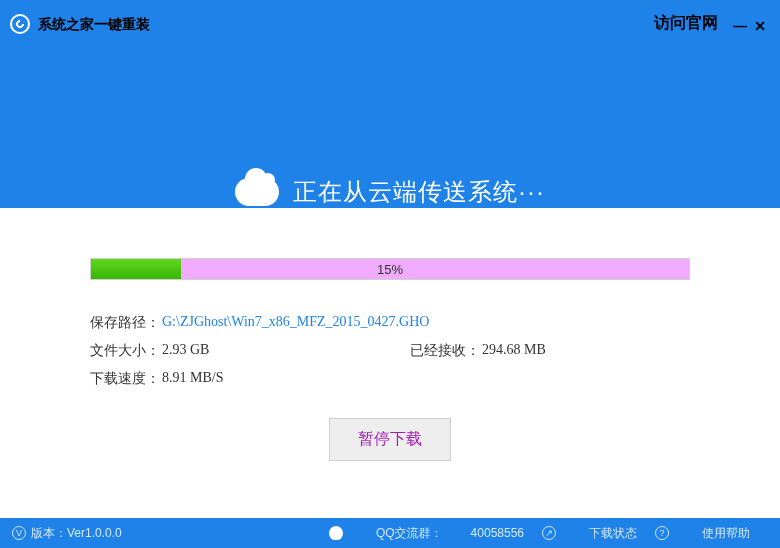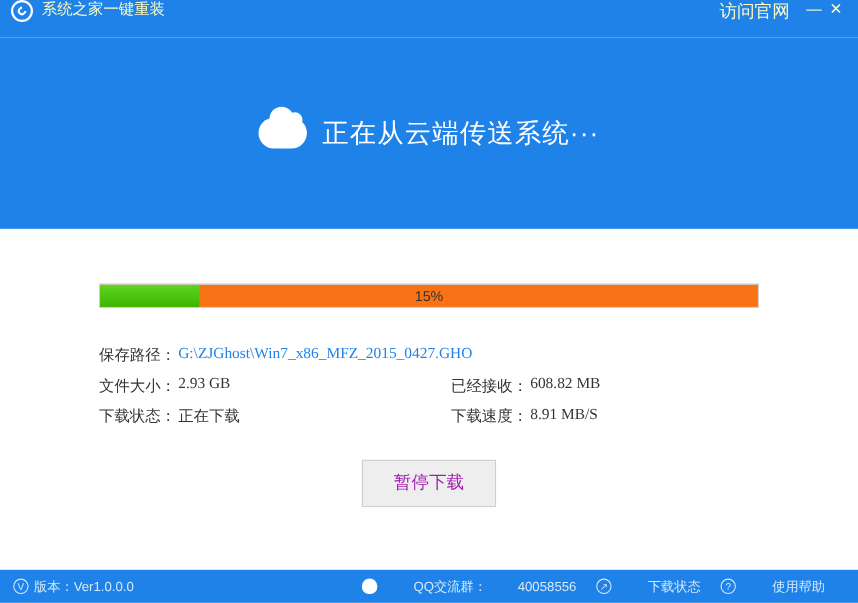--- a/index.html
+++ b/index.html
@@ -7,45 +7,46 @@
     width: 780px;
     height: 548px;
     font-family: "Microsoft YaHei", "SimSun", sans-serif;
     background: #fff;
     overflow: hidden;
   }
   .titlebar {
     height: 34px;
     background: #1e82e8;
     display: flex;
-    align-items: flex-start;
-    color: #fef9c3;
+    align-items: flex-end;
+    color: #000000;
     font-size: 14px;
     padding: 0 10px;
+    font-weight: bold;
   }
   .titlebar .logo {
     width: 20px; height: 20px;
     border: 2px solid #fff;
     border-radius: 50%;
     margin-right: 8px;
     display: flex; align-items: center; justify-content: center;
   }
   .titlebar .logo-inner {
     width: 8px; height: 8px; border: 2px solid #fff; border-radius: 50%;
     border-top-color: transparent;
     transform: rotate(45deg);
   }
   .titlebar .spacer { flex: 1; }
   .titlebar .visit-link { font-size: 16px; margin-right: 12px; cursor: pointer; }
   .titlebar .win-btn { width: 20px; text-align: center; cursor: pointer; font-size: 14px; }
   .hero {
     height: 174px;
     background: #1e82e8;
     display: flex;
-    align-items: center;
+    align-items: flex-end;
     justify-content: center;
     color: #fff;
   }
   .hero-inner { display: flex; align-items: center; gap: 14px; }
   .cloud-icon {
     width: 44px; height: 28px;
     background: #fff;
     border-radius: 14px;
     position: relative;
   }
@@ -65,21 +66,21 @@
     border-radius: 50%;
     top: -5px; left: 26px;
   }
   .hero-text { font-size: 24px; font-weight: 300; letter-spacing: 1px; }
   .content {
     padding: 50px 90px 0 90px;
   }
   .progress-bar {
     width: 100%;
     height: 22px;
-    background: #f97316;
+    background: #f0abfc;
     border: 1px solid #d0d0d0;
     position: relative;
     margin-bottom: 34px;
   }
   .progress-fill {
     height: 100%;
     background: linear-gradient(to bottom, #5fd61f, #39b600);
   }
   .progress-text {
     position: absolute;
@@ -169,28 +170,24 @@
         <span class="value link">G:\ZJGhost\Win7_x86_MFZ_2015_0427.GHO</span>
       </div>
     </div>
     <div class="info-row">
       <div class="left">
         <span class="label">文件大小：</span>
         <span class="value">2.93 GB</span>
       </div>
       <div class="right">
         <span class="label">已经接收：</span>
-        <span class="value">608.82 MB</span>
+        <span class="value">294.68 MB</span>
       </div>
     </div>
     <div class="info-row">
-      <div class="left">
-        <span class="label">下载状态：</span>
-        <span class="value">正在下载</span>
-      </div>
       <div class="right">
         <span class="label">下载速度：</span>
         <span class="value">8.91 MB/S</span>
       </div>
     </div>
   </div>
 
   <div class="action-row">
     <button class="pause-btn">暂停下载</button>
   </div>

